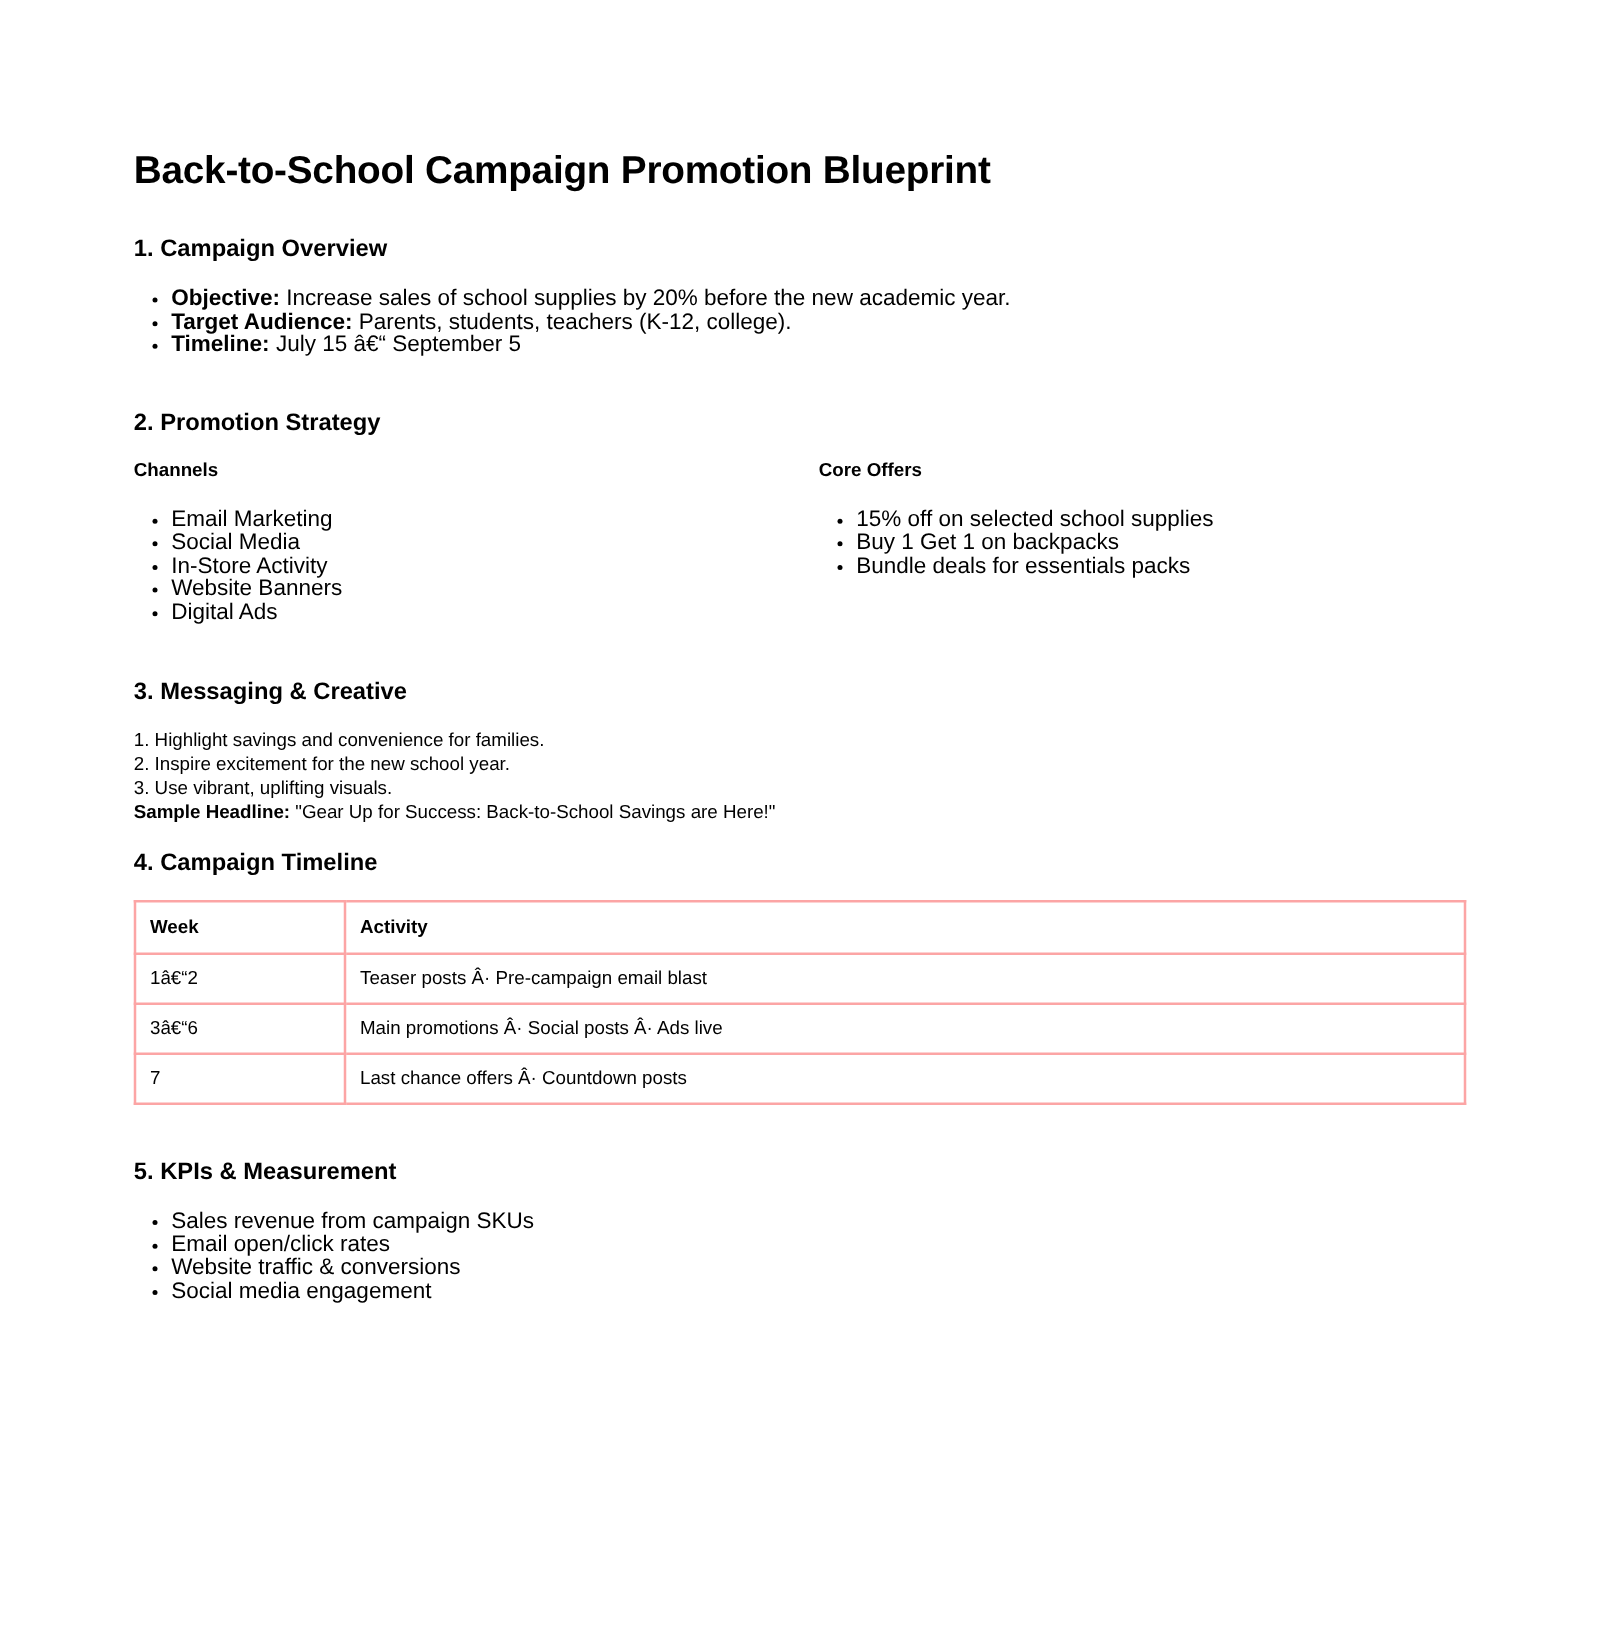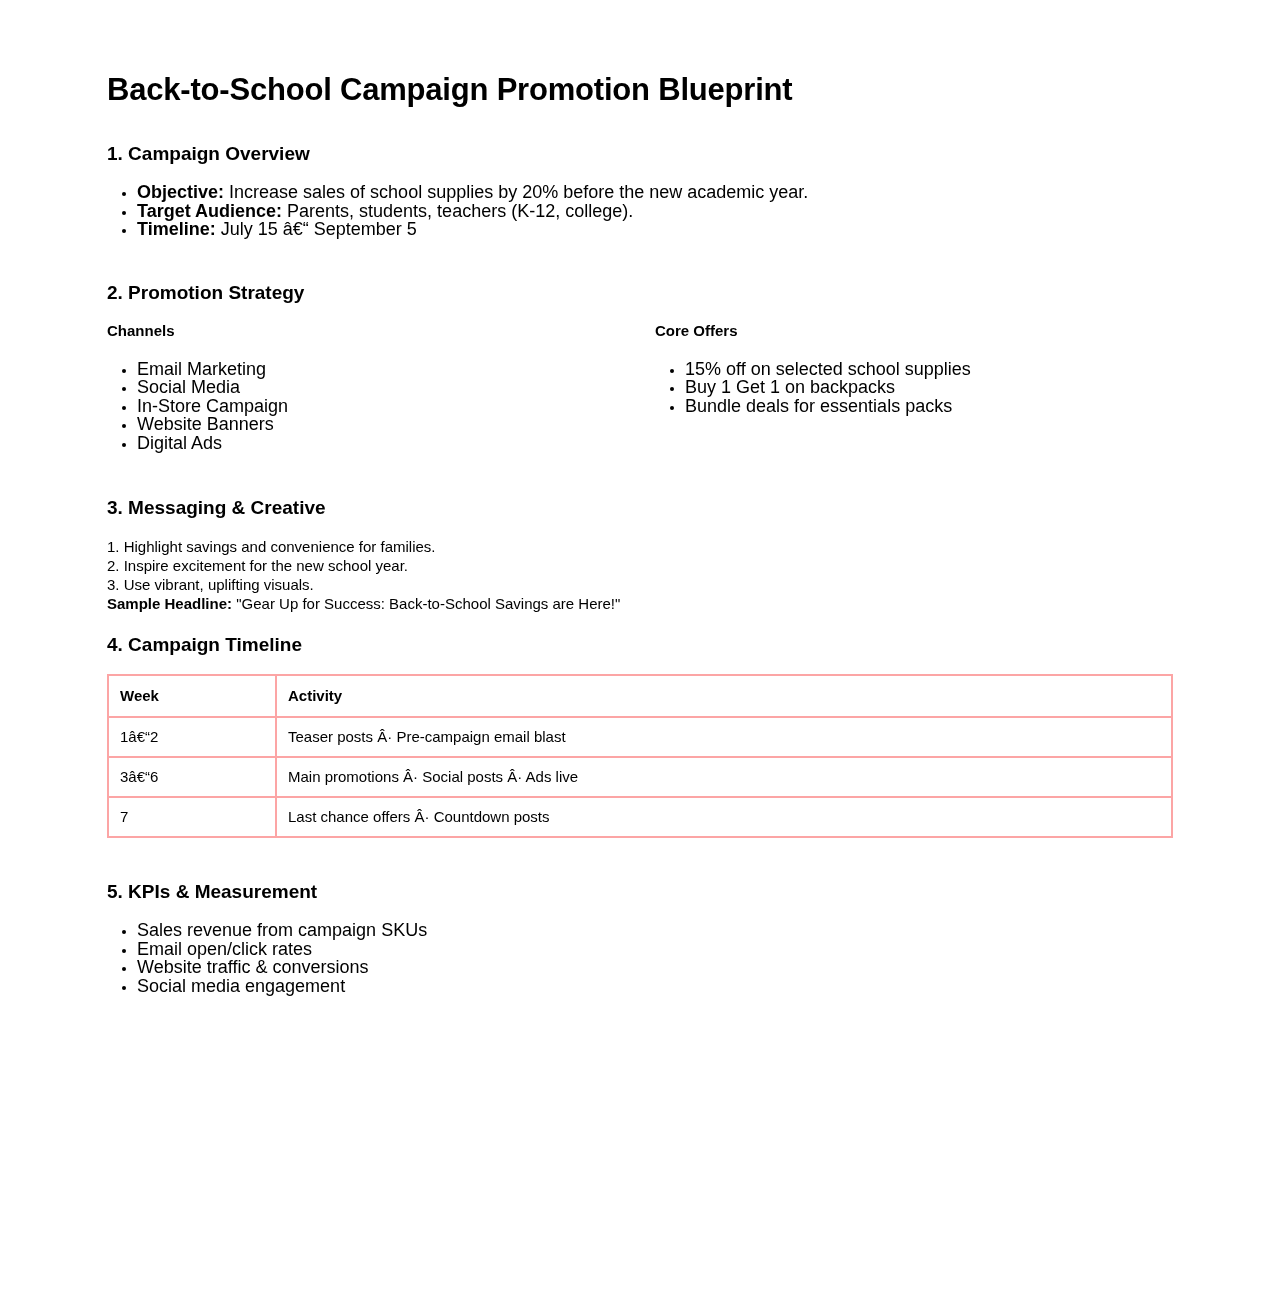--- a/index.html
+++ b/index.html
@@ -9,21 +9,21 @@
     background: #ffffff;
   }
   body {
     width: 1278px;
     min-height: 1300px;
     font-family: "Liberation Sans", sans-serif;
     color: #000000;
     -webkit-font-smoothing: none;
   }
   .page {
-    padding: 72px 105px 40px 107px;
+    padding: 118px 105px 40px 107px;
     box-sizing: border-box;
     width: 1278px;
   }
   h1.doc-title {
     font-size: 31px;
     line-height: 36px;
     font-weight: bold;
     margin: 0 0 34px 0;
     letter-spacing: -0.2px;
   }
@@ -134,21 +134,21 @@
   </div>
 
   <div class="section sec-strategy">
     <h2 class="section-title">2. Promotion Strategy</h2>
     <div class="two-col">
       <div class="col-left">
         <h3 class="col-heading">Channels</h3>
         <ul class="doc-list">
           <li>Email Marketing</li>
           <li>Social Media</li>
-          <li>In-Store Campaign</li>
+          <li>In-Store Activity</li>
           <li>Website Banners</li>
           <li>Digital Ads</li>
         </ul>
       </div>
       <div class="col-right">
         <h3 class="col-heading">Core Offers</h3>
         <ul class="doc-list">
           <li>15% off on selected school supplies</li>
           <li>Buy 1 Get 1 on backpacks</li>
           <li>Bundle deals for essentials packs</li>

